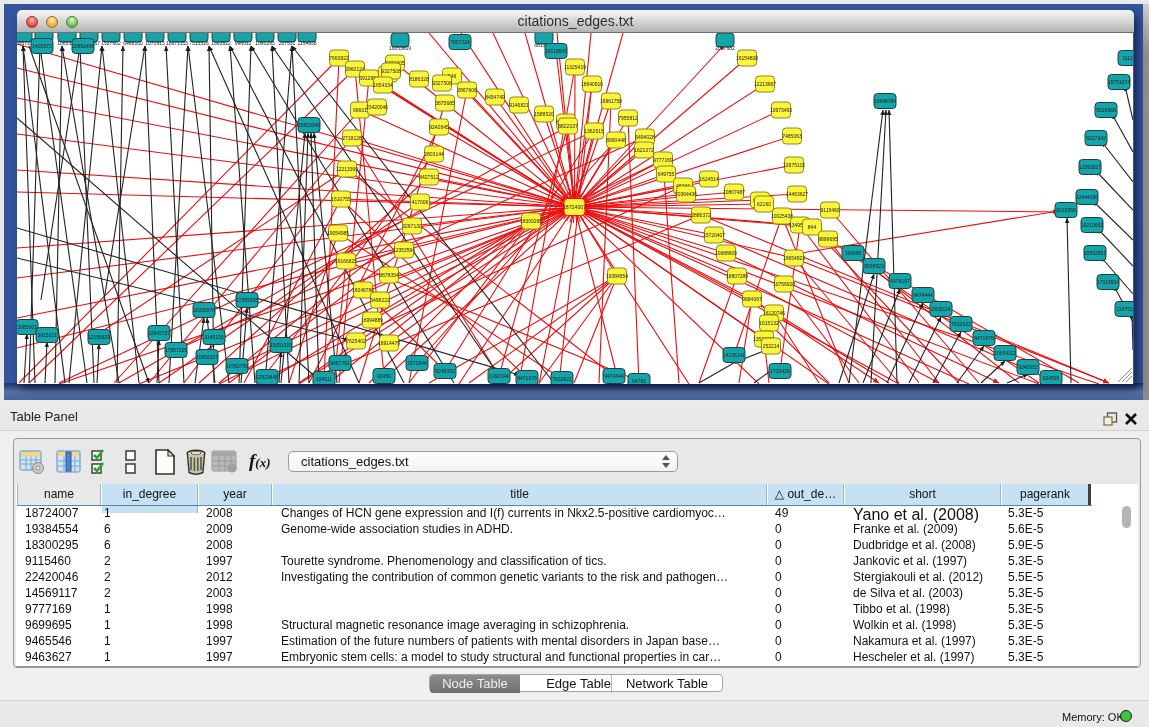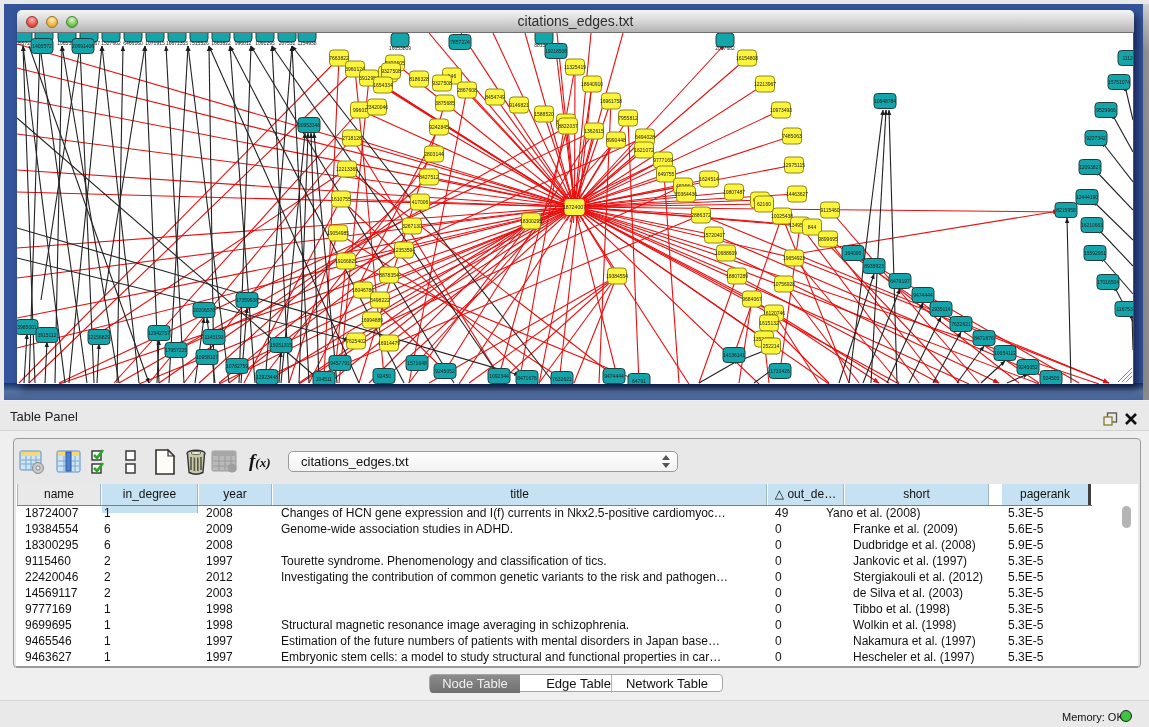--- a/index.html
+++ b/index.html
@@ -643,29 +643,29 @@
         <path d="M5 14 L9 9 L1 9 z" fill="#555"></path>
       </svg>
   </div>
 
   <div class="abs" style="left:16px;top:84px;width:1122px;height:183px;background:#fff">
     <div style="position:absolute;left:1px;top:0;width:84px;height:21px;background:#e9e9e9;border-right:1px solid #9fb6c4;border-left:1px solid #9fb6c4;text-align:center;line-height:21px;font-size:12px;color:#111">name</div>
       <div style="position:absolute;left:86px;top:0;width:96px;height:29px;background:#c6e2f2;border-right:1px solid #9fb6c4;border-left:none;text-align:center;line-height:21px;font-size:12px;color:#111">in_degree</div>
       <div style="position:absolute;left:183px;top:0;width:73px;height:21px;background:#c6e2f2;border-right:1px solid #9fb6c4;border-left:none;text-align:center;line-height:21px;font-size:12px;color:#111">year</div>
       <div style="position:absolute;left:257px;top:0;width:494px;height:21px;background:#c6e2f2;border-right:1px solid #9fb6c4;border-left:none;text-align:center;line-height:21px;font-size:12px;color:#111">title</div>
       <div style="position:absolute;left:752px;top:0;width:76px;height:21px;background:#c6e2f2;border-right:1px solid #9fb6c4;border-left:none;text-align:center;line-height:21px;font-size:12px;color:#111">△ out_de…</div>
-      <div style="position:absolute;left:829px;top:0;width:144px;height:21px;background:#c6e2f2;border-right:1px solid #9fb6c4;border-left:none;text-align:center;line-height:21px;font-size:12px;color:#111">short</div>
+      <div style="position:absolute;left:829px;top:0;width:156px;height:21px;background:#c6e2f2;border-right:1px solid #9fb6c4;border-left:none;text-align:center;line-height:21px;font-size:12px;color:#111">short</div>
       <div style="position:absolute;left:986px;top:0;width:89px;height:21px;background:#c6e2f2;border-right:3px solid #404040;border-left:none;text-align:center;line-height:21px;font-size:12px;color:#111">pagerank</div>
     <div class="abs" style="left:1px;top:21px;width:1075px;height:1px;background:#5a87b0"></div>
     <span style="position:absolute;left:9px;top:22px;font-size:12px;color:#111;white-space:nowrap">18724007</span>
       <span style="position:absolute;left:88px;top:22px;font-size:12px;color:#111;white-space:nowrap">1</span>
       <span style="position:absolute;left:190px;top:22px;font-size:12px;color:#111;white-space:nowrap">2008</span>
       <span style="position:absolute;left:265px;top:22px;font-size:12px;color:#111;white-space:nowrap">Changes of HCN gene expression and I(f) currents in Nkx2.5-positive cardiomyoc…</span>
       <span style="position:absolute;left:759px;top:22px;font-size:12px;color:#111;white-space:nowrap">49</span>
-      <span style="position:absolute;left:810px;top:22px;font-size:12px;color:#111;white-space:nowrap">Yano et al. (2008)</span>
+      <span style="position:absolute;left:837px;top:22px;font-size:16px;color:#111;white-space:nowrap">Yano et al. (2008)</span>
       <span style="position:absolute;left:992px;top:22px;font-size:12px;color:#111;white-space:nowrap">5.3E-5</span>
       <span style="position:absolute;left:9px;top:38px;font-size:12px;color:#111;white-space:nowrap">19384554</span>
       <span style="position:absolute;left:88px;top:38px;font-size:12px;color:#111;white-space:nowrap">6</span>
       <span style="position:absolute;left:190px;top:38px;font-size:12px;color:#111;white-space:nowrap">2009</span>
       <span style="position:absolute;left:265px;top:38px;font-size:12px;color:#111;white-space:nowrap">Genome-wide association studies in ADHD.</span>
       <span style="position:absolute;left:759px;top:38px;font-size:12px;color:#111;white-space:nowrap">0</span>
       <span style="position:absolute;left:837px;top:38px;font-size:12px;color:#111;white-space:nowrap">Franke et al. (2009)</span>
       <span style="position:absolute;left:992px;top:38px;font-size:12px;color:#111;white-space:nowrap">5.6E-5</span>
       <span style="position:absolute;left:9px;top:54px;font-size:12px;color:#111;white-space:nowrap">18300295</span>
       <span style="position:absolute;left:88px;top:54px;font-size:12px;color:#111;white-space:nowrap">6</span>

